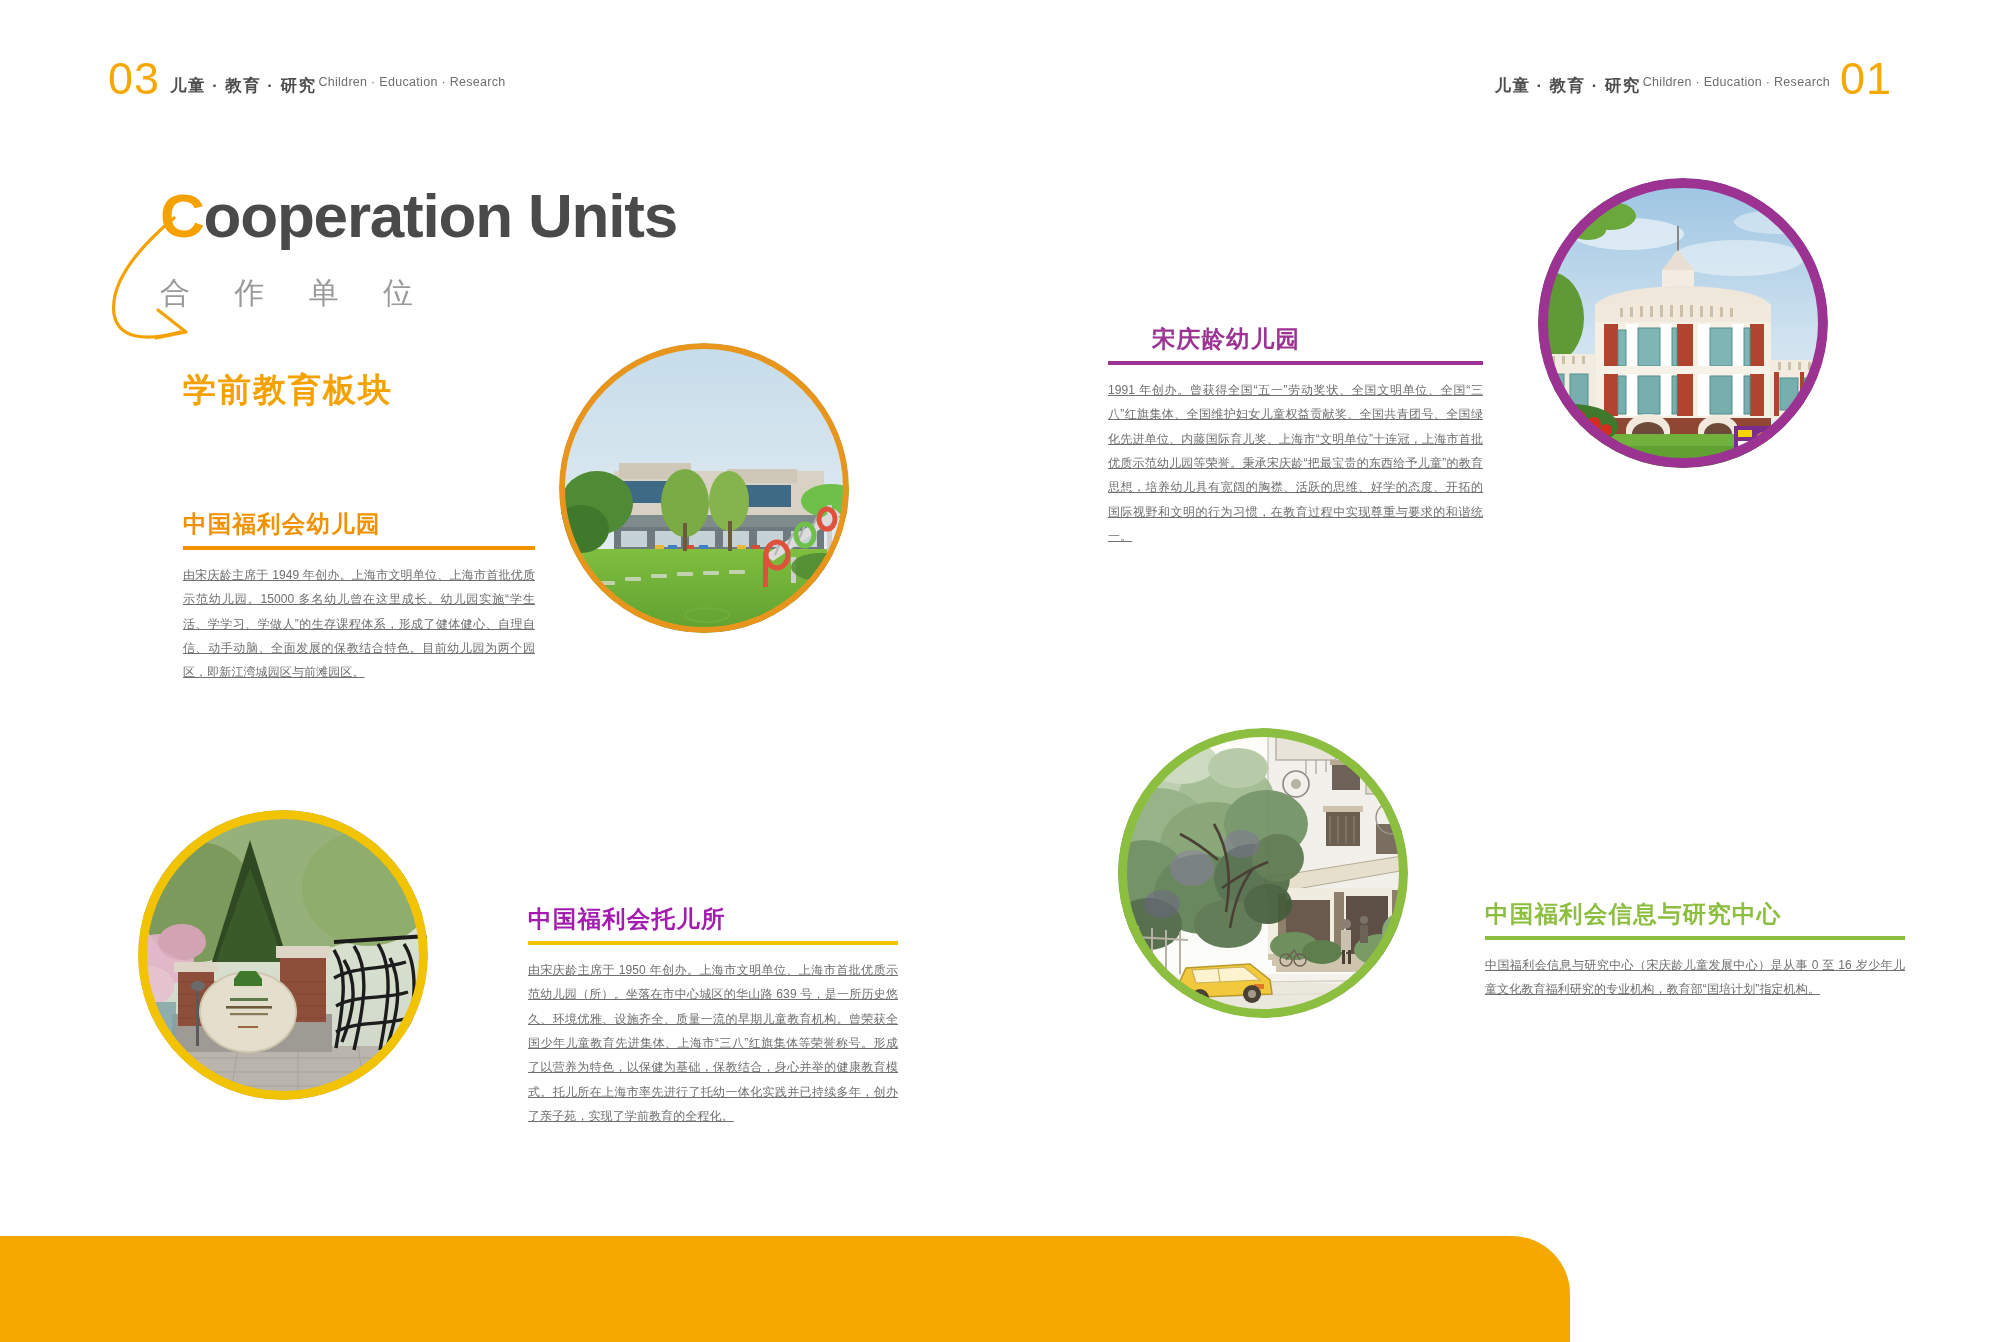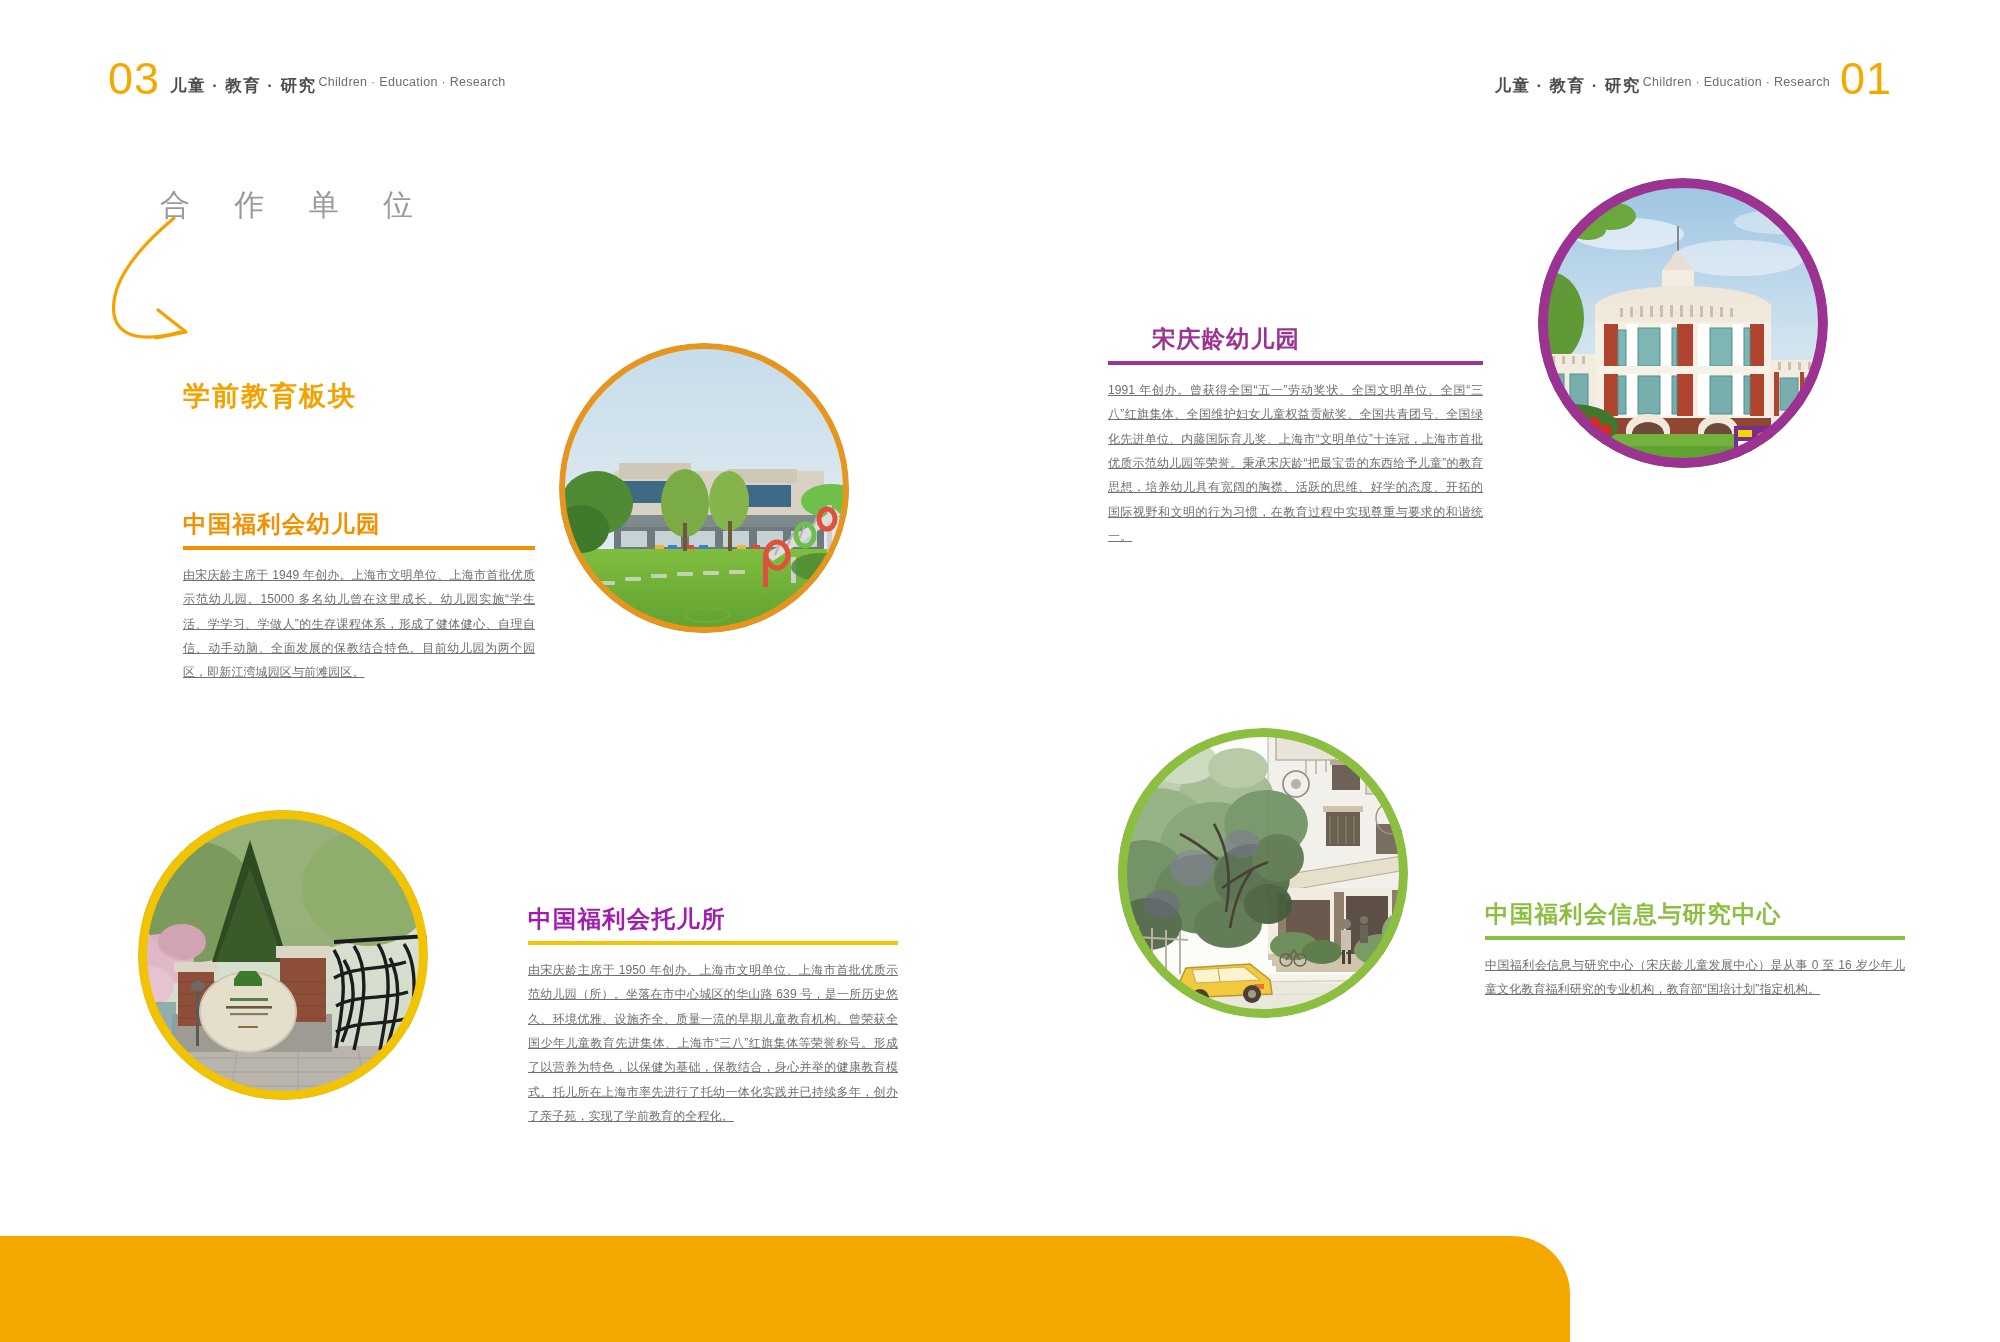--- a/index.html
+++ b/index.html
@@ -33,26 +33,27 @@
   
   .title-wrap { position: absolute; left: 160px; top: 185px; }
   h1.title {
     font-size: 62px; font-weight: bold; color: #4a4a4a;
     letter-spacing: -1.2px; line-height: 1;
     font-family: "Liberation Sans", sans-serif;
     white-space: nowrap;
   }
   h1.title .cap { color: #F5A100; }
   .subtitle-cn {
+    margin-top: 26px;
     font-size: 30px; color: #9a9a9a; letter-spacing: 18px;
     font-weight: 400; white-space: nowrap;
   }
   .section-label {
-    position: absolute; left: 183px; top: 378px;
-    font-size: 27px; font-weight: bold; color: #F5A100;
+    position: absolute; left: 183px; top: 368px;
+    font-size: 33px; font-weight: bold; color: #F5A100;
     letter-spacing: 2px; white-space: nowrap;
   }
   .arrow-svg { position: absolute; left: 96px; top: 210px; }
 
   
   .block { position: absolute; }
   .blk-head {
     font-size: 23.5px; font-weight: bold; letter-spacing: 1.2px;
     white-space: nowrap; line-height: 1.25;
   }
@@ -124,20 +125,21 @@
     </div>
     <span class="folio">01</span>
   </div>
 
   <svg class="arrow-svg" width="150" height="140" viewBox="0 0 150 140">
     <path d="M78 8 C40 40 14 74 18 104 C22 128 48 132 84 122" fill="none" stroke="#F5A100" stroke-width="3.2" stroke-linecap="round"></path>
     <path d="M62 100 L90 122 L60 128" fill="none" stroke="#F5A100" stroke-width="3.2" stroke-linecap="round" stroke-linejoin="round"></path>
   </svg>
 
   <div class="title-wrap">
+    <h1 class="title"><span class="cap">C</span><span>ooperation Units</span></h1>
     <div class="subtitle-cn">合 作 单 位</div>
   </div>
   <div class="section-label">学前教育板块</div>
 
   <div class="photo" id="photo-kindergarten">
     <div class="inner">
       <svg width="290" height="290" viewBox="0 0 290 290" preserveAspectRatio="xMidYMid slice">
         <defs>
           <linearGradient id="kgSky" x1="0" y1="0" x2="0" y2="1">
             <stop offset="0%" stop-color="#c5dcea"></stop>

